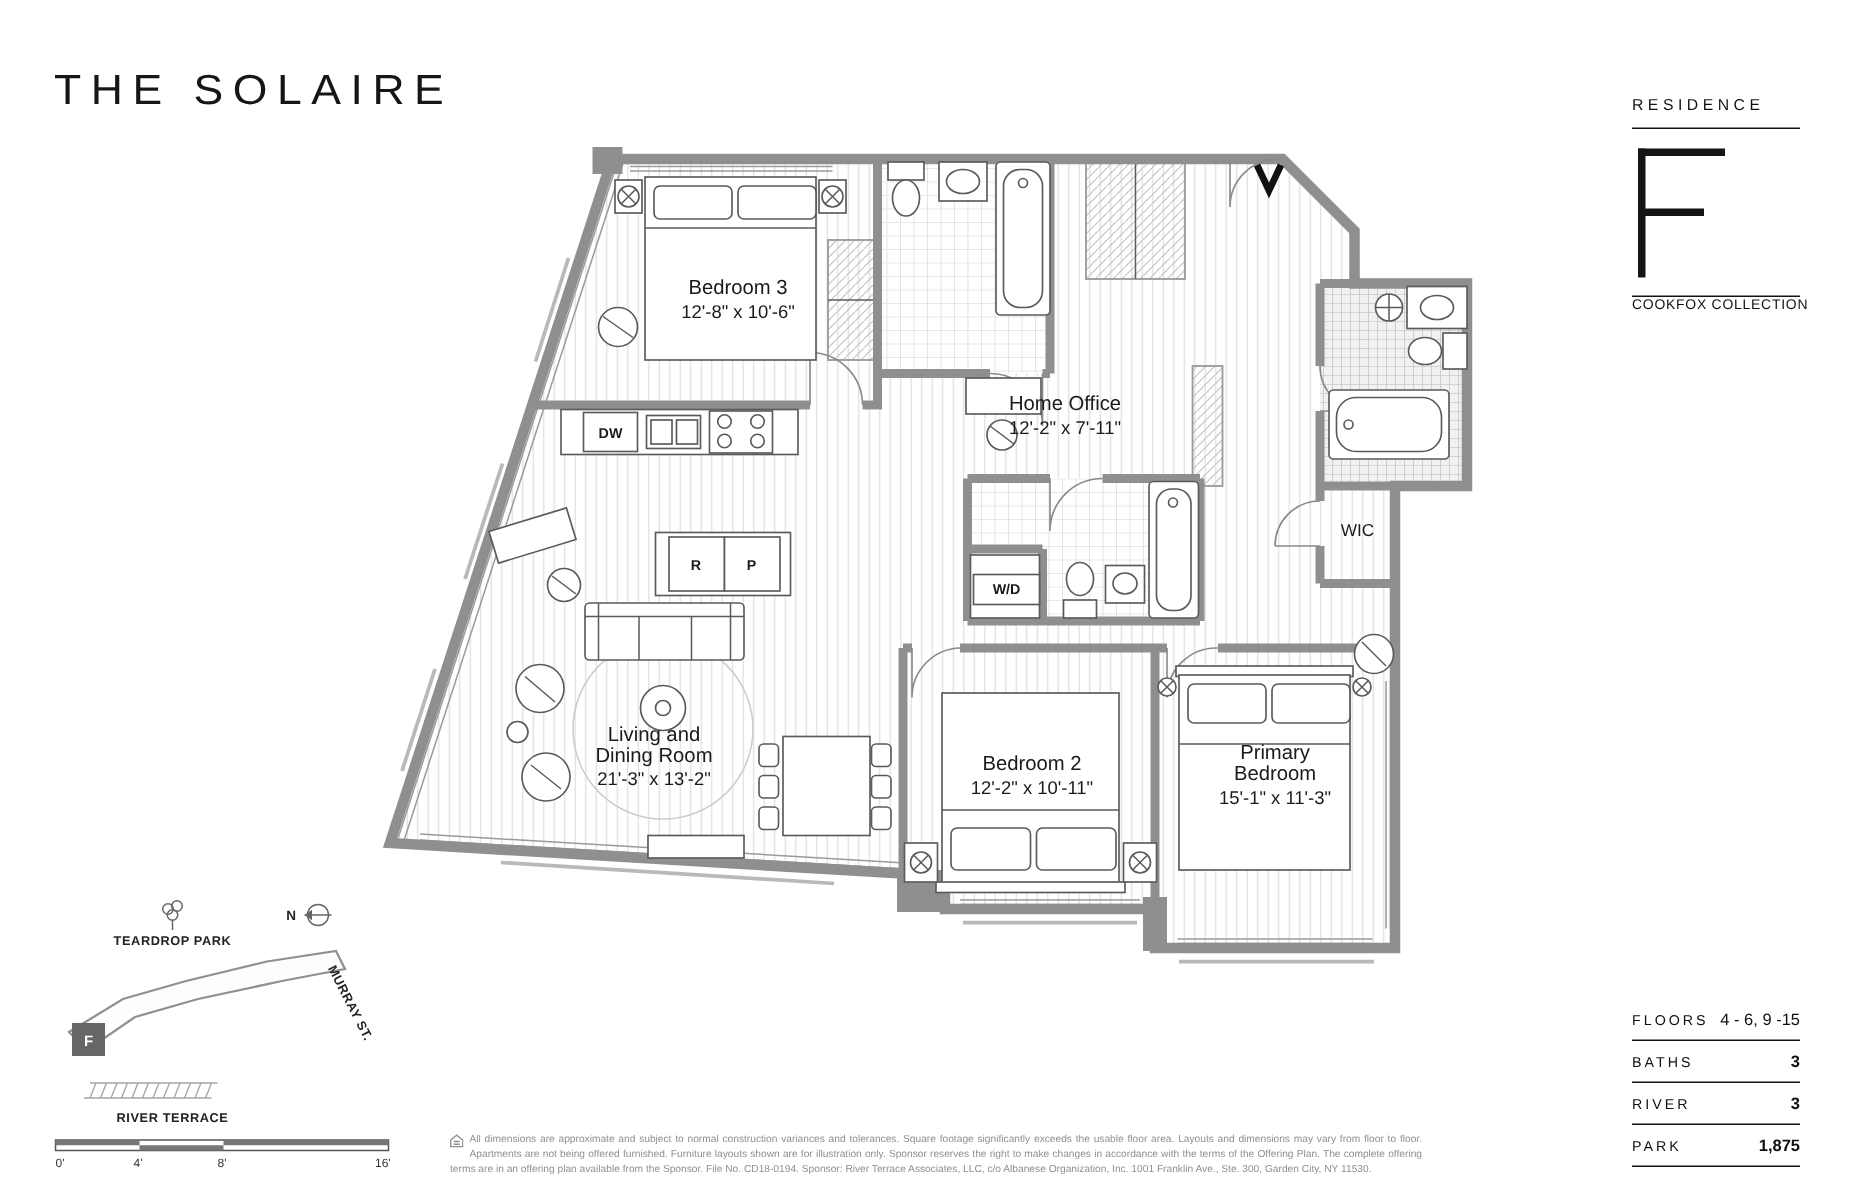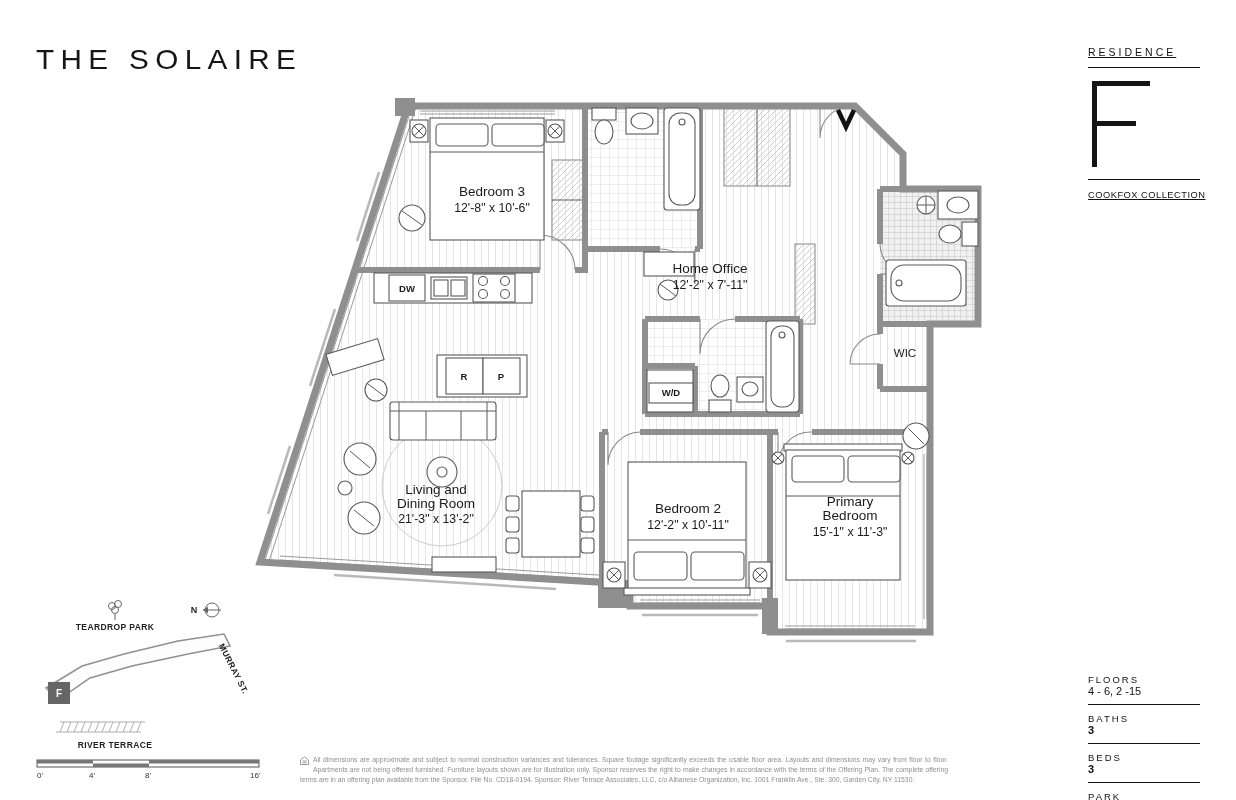--- a/index.html
+++ b/index.html
@@ -2,28 +2,28 @@
 <html><head>
 <meta charset="utf-8">
 <style>
   html,body{margin:0;padding:0;background:#ffffff;}
   .page{position:relative;width:1236px;height:800px;background:#fff;overflow:hidden;
         font-family:"Liberation Sans",sans-serif;color:#111;margin-top:16px;}
 
   
   .logo{position:absolute;left:36px;top:28px;font-size:28px;font-weight:400;
         letter-spacing:6px;white-space:nowrap;transform:scaleX(1.06);transform-origin:left center;color:#161616;}
-  .residence{position:absolute;right:36px;top:30px;width:112px;text-decoration:underline;}
+  .residence{position:absolute;right:36px;top:48px;width:112px;}
   .res-label{font-size:10.5px;letter-spacing:3px;padding-bottom:9px;border-bottom:1.5px solid #111;}
   .bigF{position:relative;width:58px;height:86px;margin:13px 4px 12px 4px;}
   .bigF .stem{position:absolute;left:0;top:0;width:5px;height:86px;background:#151515;}
   .bigF .armtop{position:absolute;left:0;top:0;width:58px;height:5px;background:#151515;}
   .bigF .armmid{position:absolute;left:0;top:40px;width:44px;height:5px;background:#151515;}
   .sr{position:absolute;width:1px;height:1px;overflow:hidden;clip:rect(0 0 0 0);white-space:nowrap;}
-  .collection{border-top:1.5px solid #111;padding-top:10px;font-size:9.3px;letter-spacing:0.5px;white-space:nowrap;}
+  .collection{border-top:1.5px solid #111;font-size:9.3px;letter-spacing:0.5px;white-space:nowrap;}
 
   
   .plan-svg{position:absolute;left:240px;top:78px;}
   .sitemap-svg{position:absolute;left:28px;top:580px;}
   .scalebar-svg{position:absolute;left:36px;top:742px;}
 
   svg text{font-family:"Liberation Sans",sans-serif;}
   .rn{font-size:13.5px;fill:#1a1a1a;text-anchor:middle;}
   .rd{font-size:12.3px;fill:#1a1a1a;text-anchor:middle;}
   .tag{font-size:9.5px;font-weight:700;fill:#1a1a1a;text-anchor:middle;}
@@ -41,21 +41,21 @@
   .sm-n{font-size:9px;font-weight:700;fill:#222;text-anchor:middle;}
   .sm-f{font-size:10px;font-weight:700;fill:#fff;text-anchor:middle;}
   .sc{font-size:8px;fill:#333;}
 
   
   .disclaimer{position:absolute;left:300px;top:739px;width:648px;font-size:6.8px;
               line-height:1.45;color:#8f8f8f;text-align:justify;}
   .eho{float:left;margin:1px 4px 0 0;}
   .stats{position:absolute;right:36px;top:650px;width:112px;}
   .stat-row{display:flex;justify-content:space-between;align-items:baseline;
-            border-bottom:1.6px solid #111;padding:8px 0 7px 0;flex-direction:column;}
+            border-bottom:1.6px solid #111;padding:8px 0 7px 0;}
   .stat-label{font-size:9.5px;letter-spacing:2px;}
   .stat-value{font-size:11px;}
   .stat-value.bold{font-weight:700;}
 </style>
 </head>
 <body>
 
 <div class="page">
 
   <div class="logo">THE SOLAIRE</div>
@@ -347,28 +347,28 @@
     <svg class="eho" width="9" height="9" viewBox="0 0 9 9">
       <path d="M0.5,4 L4.5,0.8 L8.5,4 V8.5 H0.5 Z" fill="none" stroke="#8f8f8f" stroke-width="0.9"></path>
       <path d="M2.5,5 H6.5 M2.5,6.8 H6.5" stroke="#8f8f8f" stroke-width="0.9"></path>
     </svg>
     <span>All dimensions are approximate and subject to normal construction variances and tolerances. Square footage significantly exceeds the usable floor area. Layouts and dimensions may vary from floor to floor. Apartments are not being offered furnished. Furniture layouts shown are for illustration only. Sponsor reserves the right to make changes in accordance with the terms of the Offering Plan. The complete offering terms are in an offering plan available from the Sponsor. File No. CD18-0194. Sponsor: River Terrace Associates, LLC, c/o Albanese Organization, Inc. 1001 Franklin Ave., Ste. 300, Garden City, NY 11530.</span>
   </div>
 
   <div class="stats">
     <div class="stat-row">
       <span class="stat-label">FLOORS</span>
-      <span class="stat-value">4 - 6, 2 -15</span>
+      <span class="stat-value">4 - 6, 9 -15</span>
     </div>
     <div class="stat-row">
       <span class="stat-label">BATHS</span>
       <span class="stat-value bold">3</span>
     </div>
     <div class="stat-row">
-      <span class="stat-label">BEDS</span>
+      <span class="stat-label">RIVER</span>
       <span class="stat-value bold">3</span>
     </div>
     <div class="stat-row">
       <span class="stat-label">PARK</span>
       <span class="stat-value bold">1,875</span>
     </div>
   </div>
 
 </div>
 

